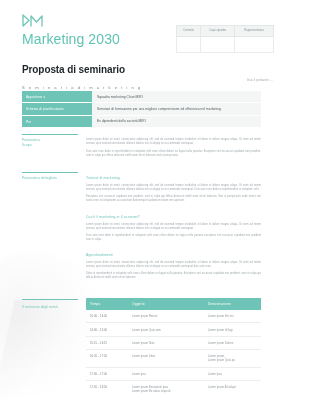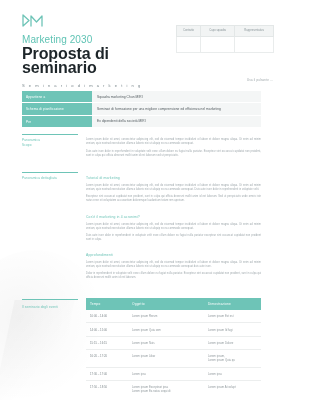--- a/index.html
+++ b/index.html
@@ -26,26 +26,26 @@
 
   .page{position:absolute;inset:0;}
 
   
   .header{position:absolute;left:22px;top:14px;width:150px;}
   .logo{
     width:22px;height:14px;margin-bottom:5px;position:relative;
   }
   .logo svg{display:block;}
   .brandline{
-    font-size:10px;color:#5fc3b4;letter-spacing:0.1px;
+    font-size:14px;color:#5fc3b4;letter-spacing:0.1px;
     font-weight:400;line-height:13px;
   }
   .doctitle{
-    font-size:16px;color:#1d2529;font-weight:700;
-    line-height:14px;margin-top:1px;letter-spacing:-0.1px;
+    font-size:10px;color:#1d2529;font-weight:700;
+    line-height:14px;margin-top:17px;letter-spacing:-0.1px;
   }
   .subtitle{
     margin-top:8px;font-size:4.1px;color:#7b888d;letter-spacing:1.5px;
     text-transform:none;
   }
 
   
   .minitable{
     position:absolute;right:9px;top:25px;width:98px;
     border-collapse:collapse;

